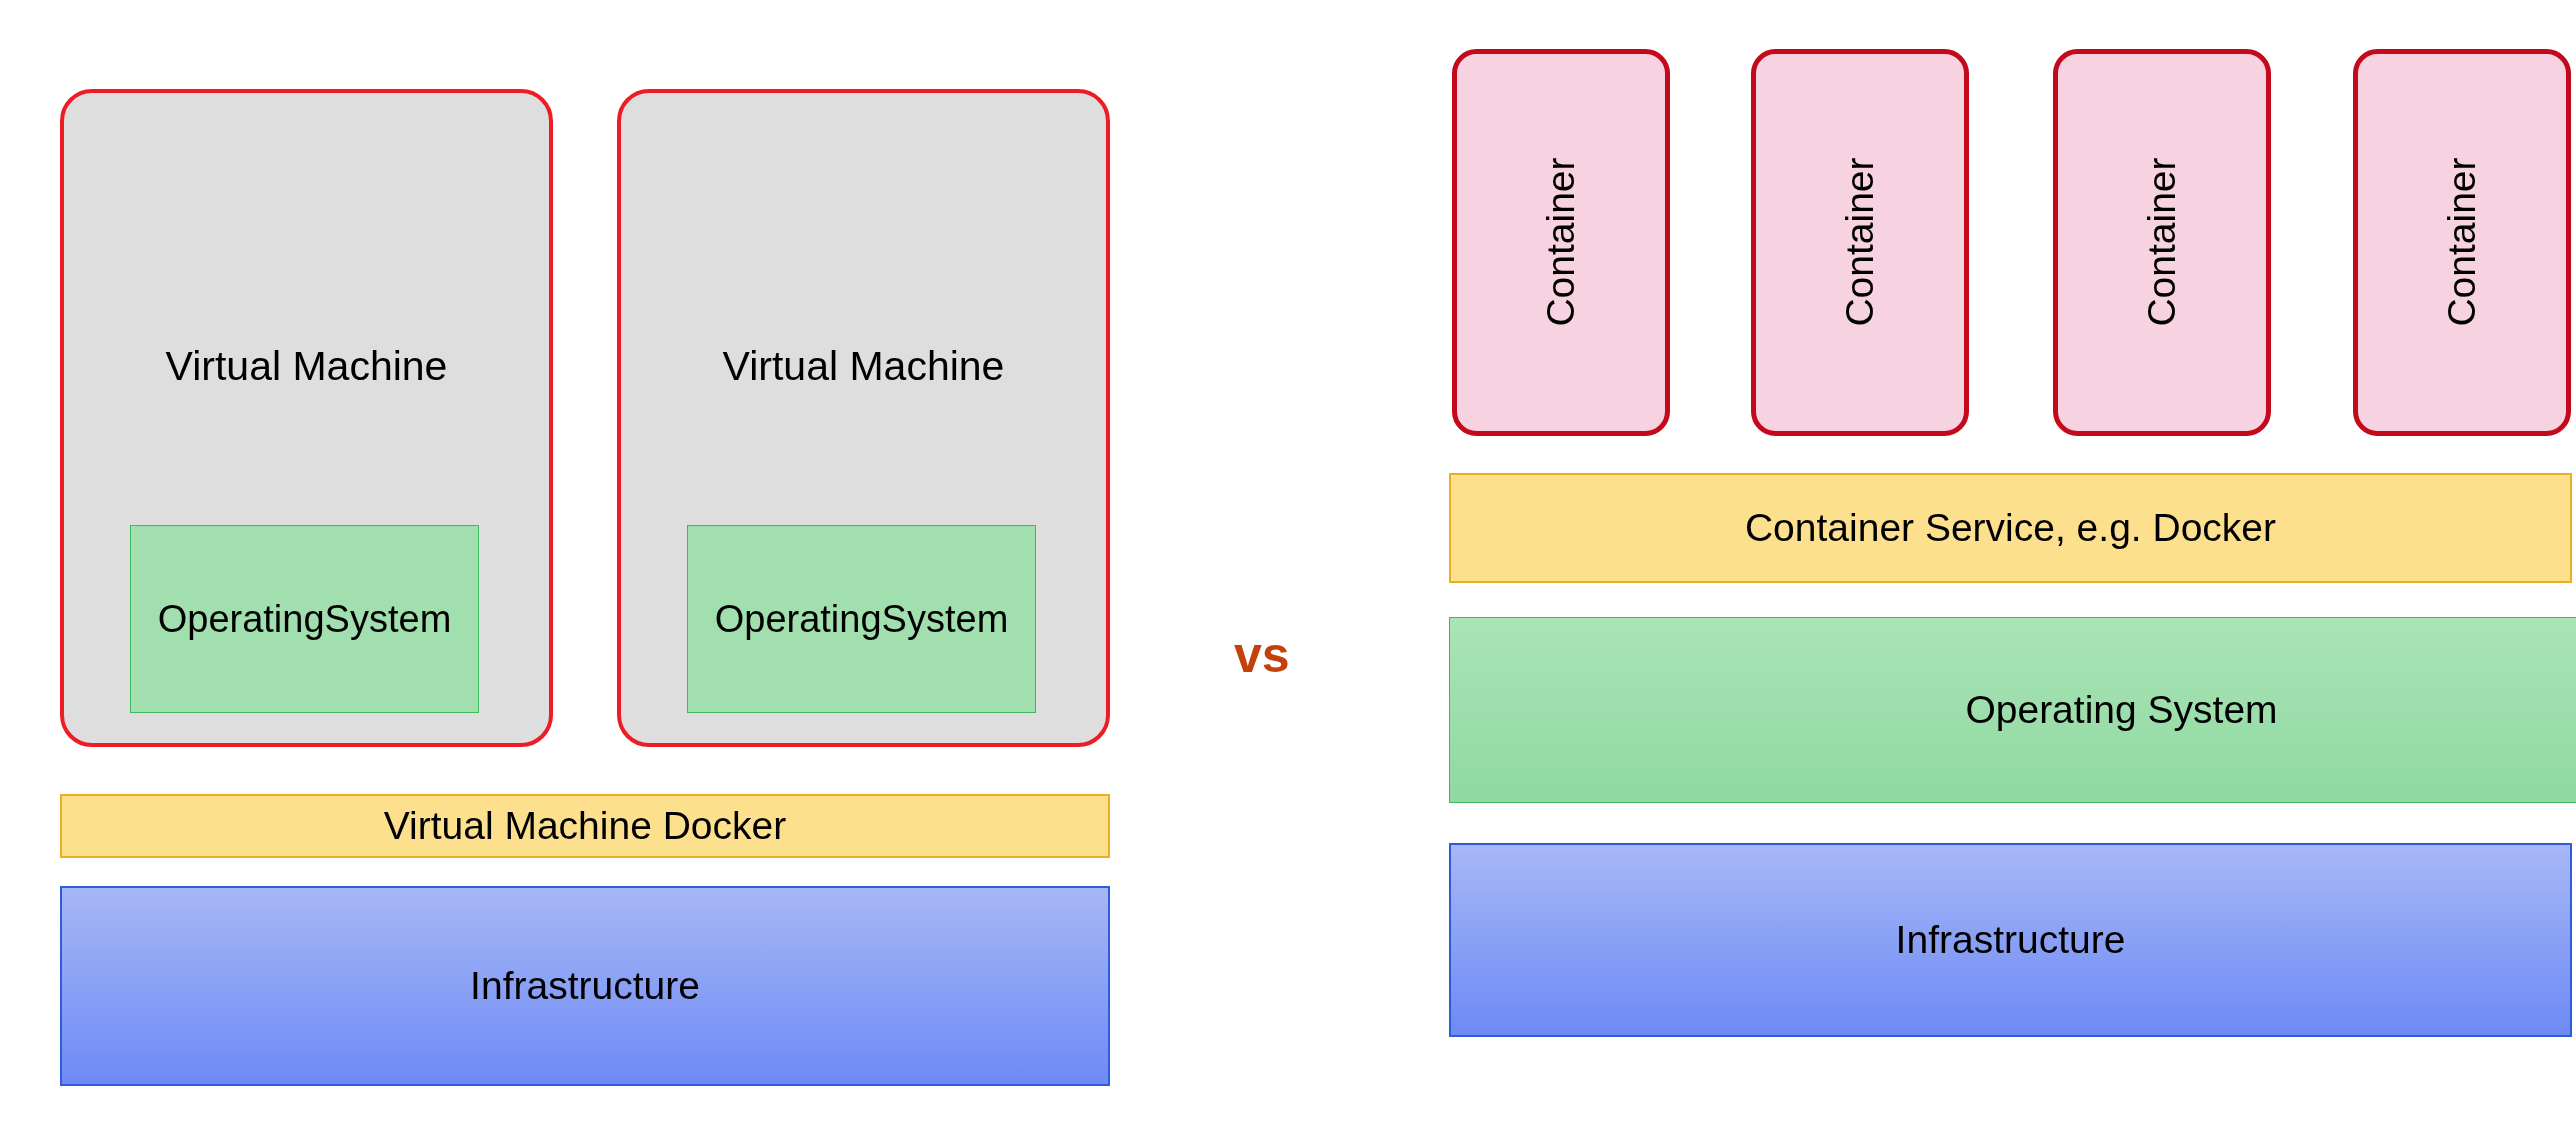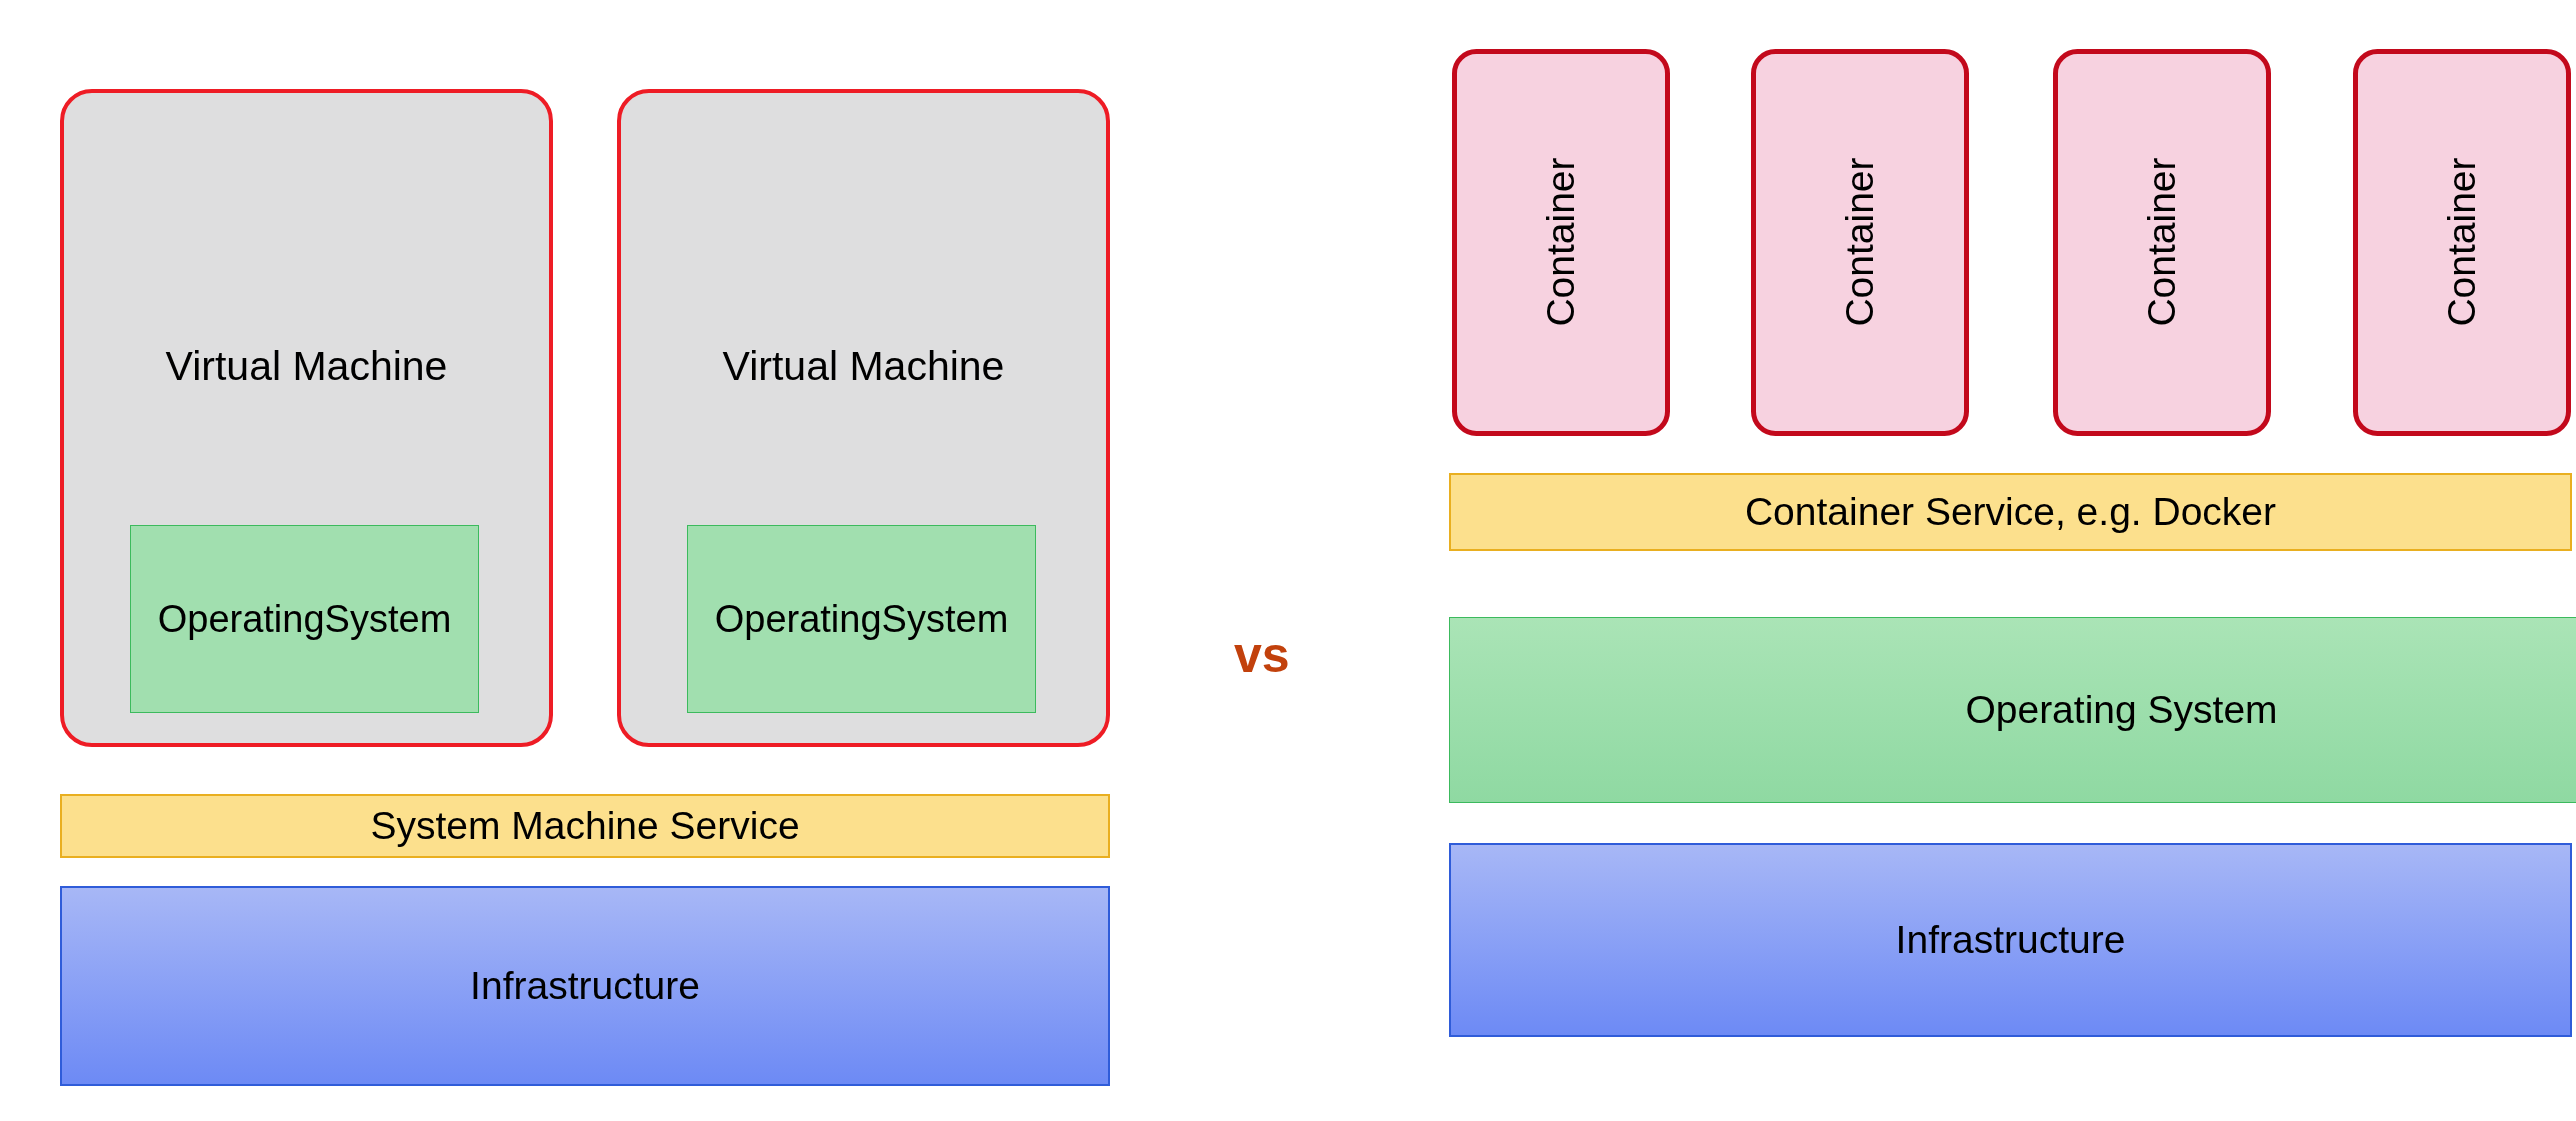--- a/index.html
+++ b/index.html
@@ -117,21 +117,21 @@
 
     <div class="box vm-shell" style="left:617px; top:89px; width:493px; height:658px;">
       <div class="vm-label" style="top:249px;">Virtual Machine</div>
       <div class="box os-box" style="left:66px; top:432px; width:349px; height:188px;">
         <span>Operating</span>
         <span>System</span>
       </div>
     </div>
 
     <div class="box service-bar" style="left:60px; top:794px; width:1050px; height:64px;">
-      <span>System Machine Service</span>
+      <span>Virtual Machine Docker</span>
     </div>
 
     <div class="box infra-bar" style="left:60px; top:886px; width:1050px; height:200px;">
       <span>Infrastructure</span>
     </div>
   </div>
 
   <div class="vs-text" style="left:1234px; top:626px;">vs</div>
 
   <div>
@@ -145,21 +145,21 @@
     </div>
 
     <div class="box container-card" style="left:2053px; top:49px; width:218px; height:387px;">
       <span class="rot">Container</span>
     </div>
 
     <div class="box container-card" style="left:2353px; top:49px; width:218px; height:387px;">
       <span class="rot">Container</span>
     </div>
 
-    <div class="box service-bar" style="left:1449px; top:473px; width:1123px; height:78px;">
+    <div class="box service-bar" style="left:1449px; top:473px; width:1123px; height:110px;">
       <span>Container Service, e.g. Docker</span>
     </div>
 
     <div class="box os-bar" style="left:1449px; top:617px; width:1345px; height:186px;">
       <span>Operating System</span>
     </div>
 
     <div class="box infra-bar" style="left:1449px; top:843px; width:1123px; height:194px;">
       <span>Infrastructure</span>
     </div>

